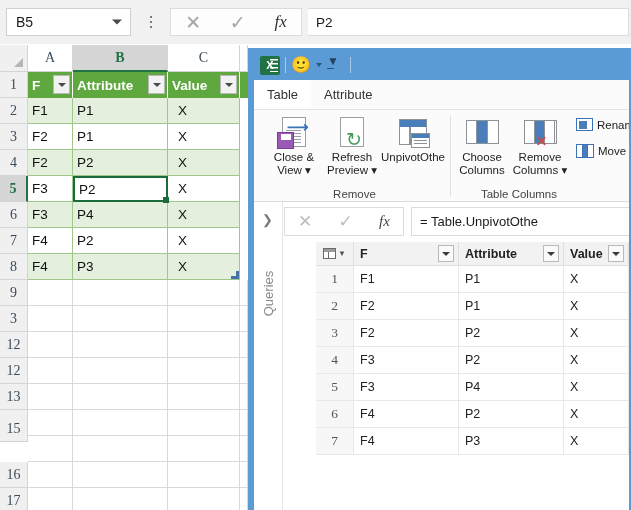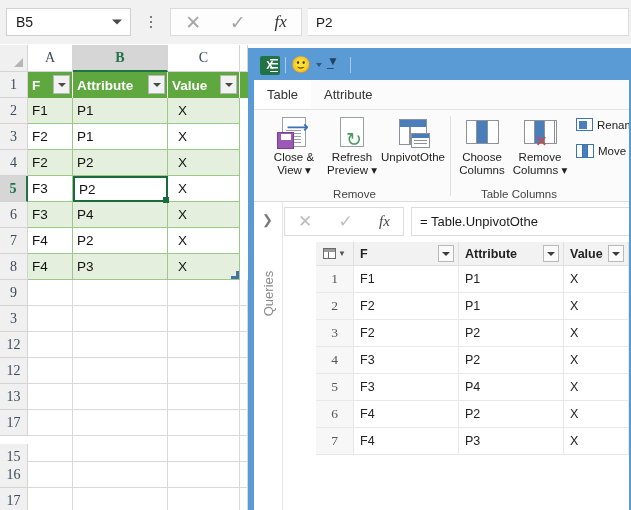--- a/index.html
+++ b/index.html
@@ -288,21 +288,21 @@
     <div class="rh sel" style="top:176px;">5</div>
     <div class="rh" style="top:202px;">6</div>
     <div class="rh" style="top:228px;">7</div>
     <div class="rh" style="top:254px;">8</div>
     <div class="rh" style="top:280px;">9</div>
     <div class="rh" style="top:306px;">3</div>
     <div class="rh" style="top:332px;">12</div>
     <div class="rh" style="top:358px;">12</div>
     <div class="rh" style="top:384px;">13</div>
     <div class="rh" style="top:410px;">17</div>
-    <div class="rh" style="top:444px;">15</div>
+    <div class="rh" style="top:416px;">15</div>
     <div class="rh" style="top:462px;">16</div>
     <div class="rh" style="top:488px;">17</div>
 
     <div class="cell tblhdr" style="left:28px; top:72px; width:45px;">
       <span>F</span>
       <span class="fdrop">
           <i></i>
         </span>
     </div>
     <div class="cell tblhdr" style="left:73px; top:72px; width:95px;">

